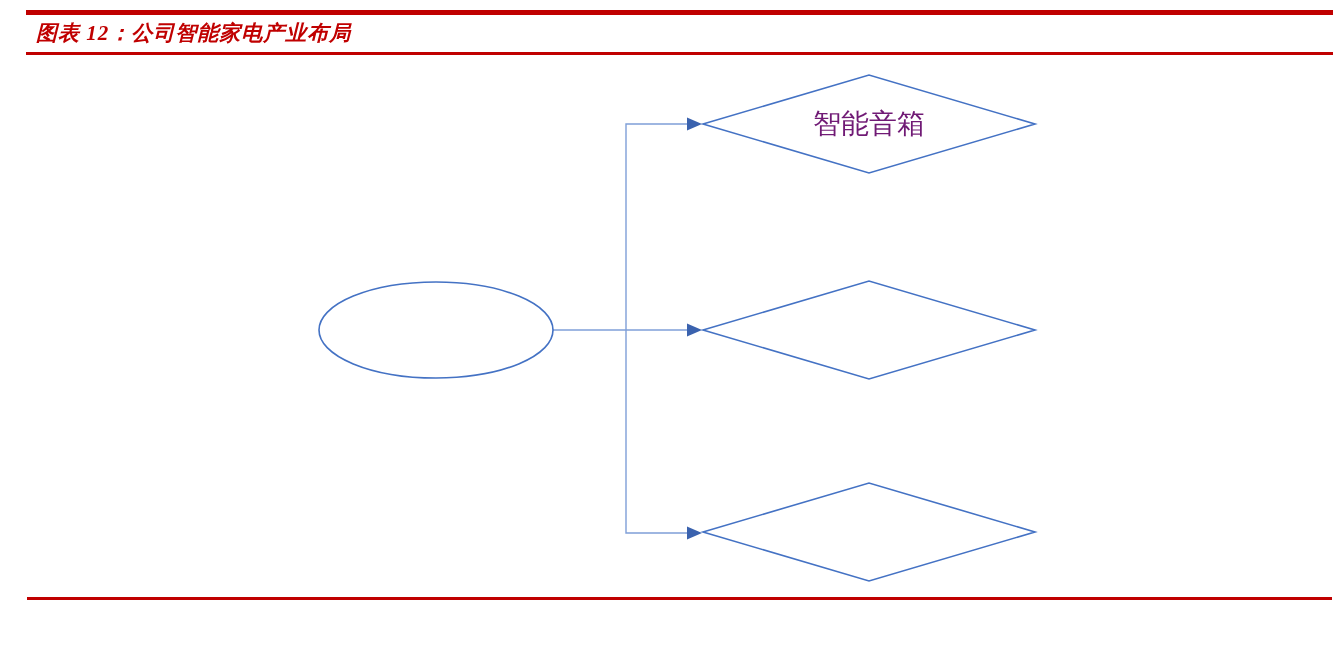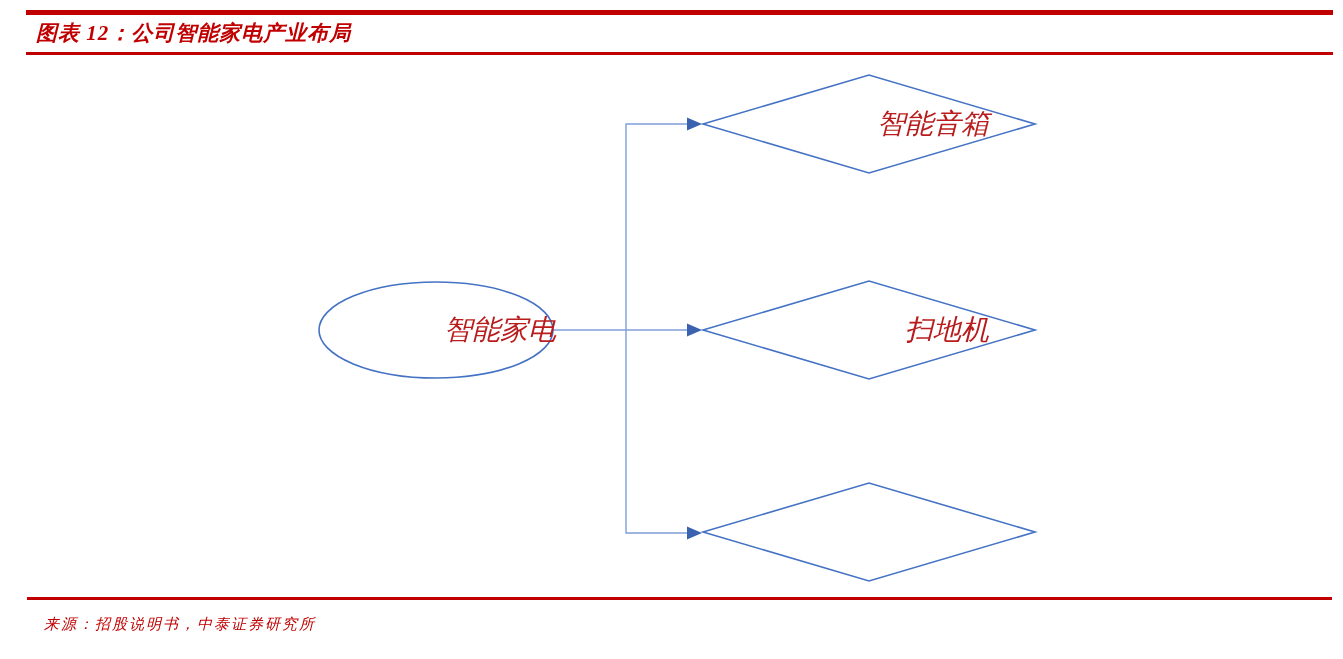--- a/index.html
+++ b/index.html
@@ -25,24 +25,23 @@
     color:var(--accent-red,#C00000);
     white-space:nowrap;
   }
 
   svg.canvas { position:absolute; left:0; top:0; }
   .shape     { fill:#ffffff; stroke:var(--shape-blue,#4472C4); stroke-width:1.6; }
   .connector { stroke:var(--connector-blue,#7F9FD8); stroke-width:1.4; fill:none; }
   .arrow     { fill:var(--arrow-blue,#3A62AE); stroke:none; }
 
   .node-label {
-    position:absolute; width:240px; text-align:right;
-    color:#b91c1c; font-size:28px; line-height:34px;
+    position:absolute; width:240px; text-align:center;
+    color:#701a75; font-size:28px; line-height:34px;
     white-space:nowrap;
-    font-style:italic;
   }
   .node-label.small { font-size:21px; line-height:27px; white-space:normal; }
 
   .source-note {
     position:absolute; left:44px; top:615px;
     font-family:"Liberation Serif", serif;
     font-style:italic; font-size:15px; letter-spacing:2px;
     color:var(--accent-red,#C00000);
     white-space:nowrap;
   }
@@ -66,25 +65,22 @@
     <polygon class="arrow" points="702,330 687,323.5 687,336.5"></polygon>
     <polygon class="arrow" points="702,533 687,526.5 687,539.5"></polygon>
 
     <ellipse class="shape" cx="436" cy="330" rx="117" ry="48"></ellipse>
 
     <polygon class="shape" points="703,124 869,75 1035,124 869,173"></polygon>
     <polygon class="shape" points="703,330 869,281 1035,330 869,379"></polygon>
     <polygon class="shape" points="703,532 869,483 1035,532 869,581"></polygon>
   </svg>
 
-  <div class="node-label" style="left:316px; top:313px;">智能家电</div>
 
   <div class="node-label" style="left:749px; top:107px;">智能音箱</div>
 
-  <div class="node-label" style="left:749px; top:313px;">扫地机</div>
 
   <div class="node-label small" style="left:749px; top:505px;">
   </div>
 
   <div class="rule rule-bottom"></div>
-  <div class="source-note">来源：招股说明书，中泰证券研究所</div>
 
 </div>
 
 </body></html>

